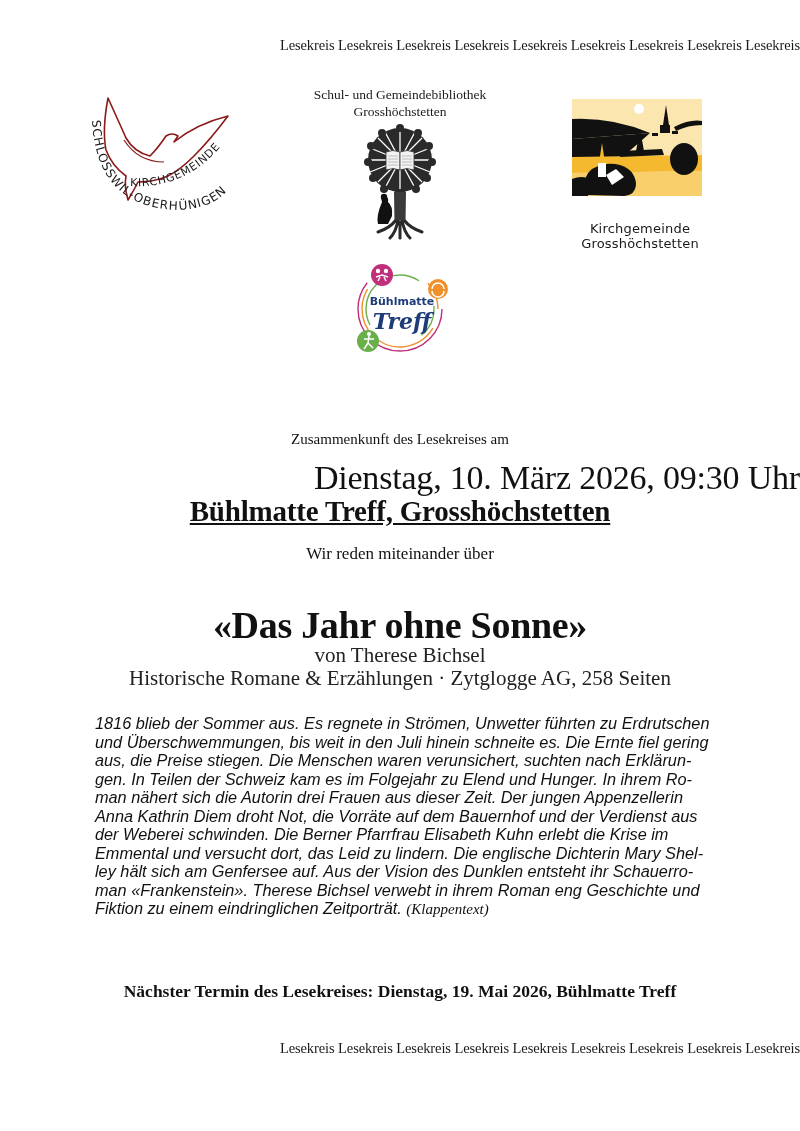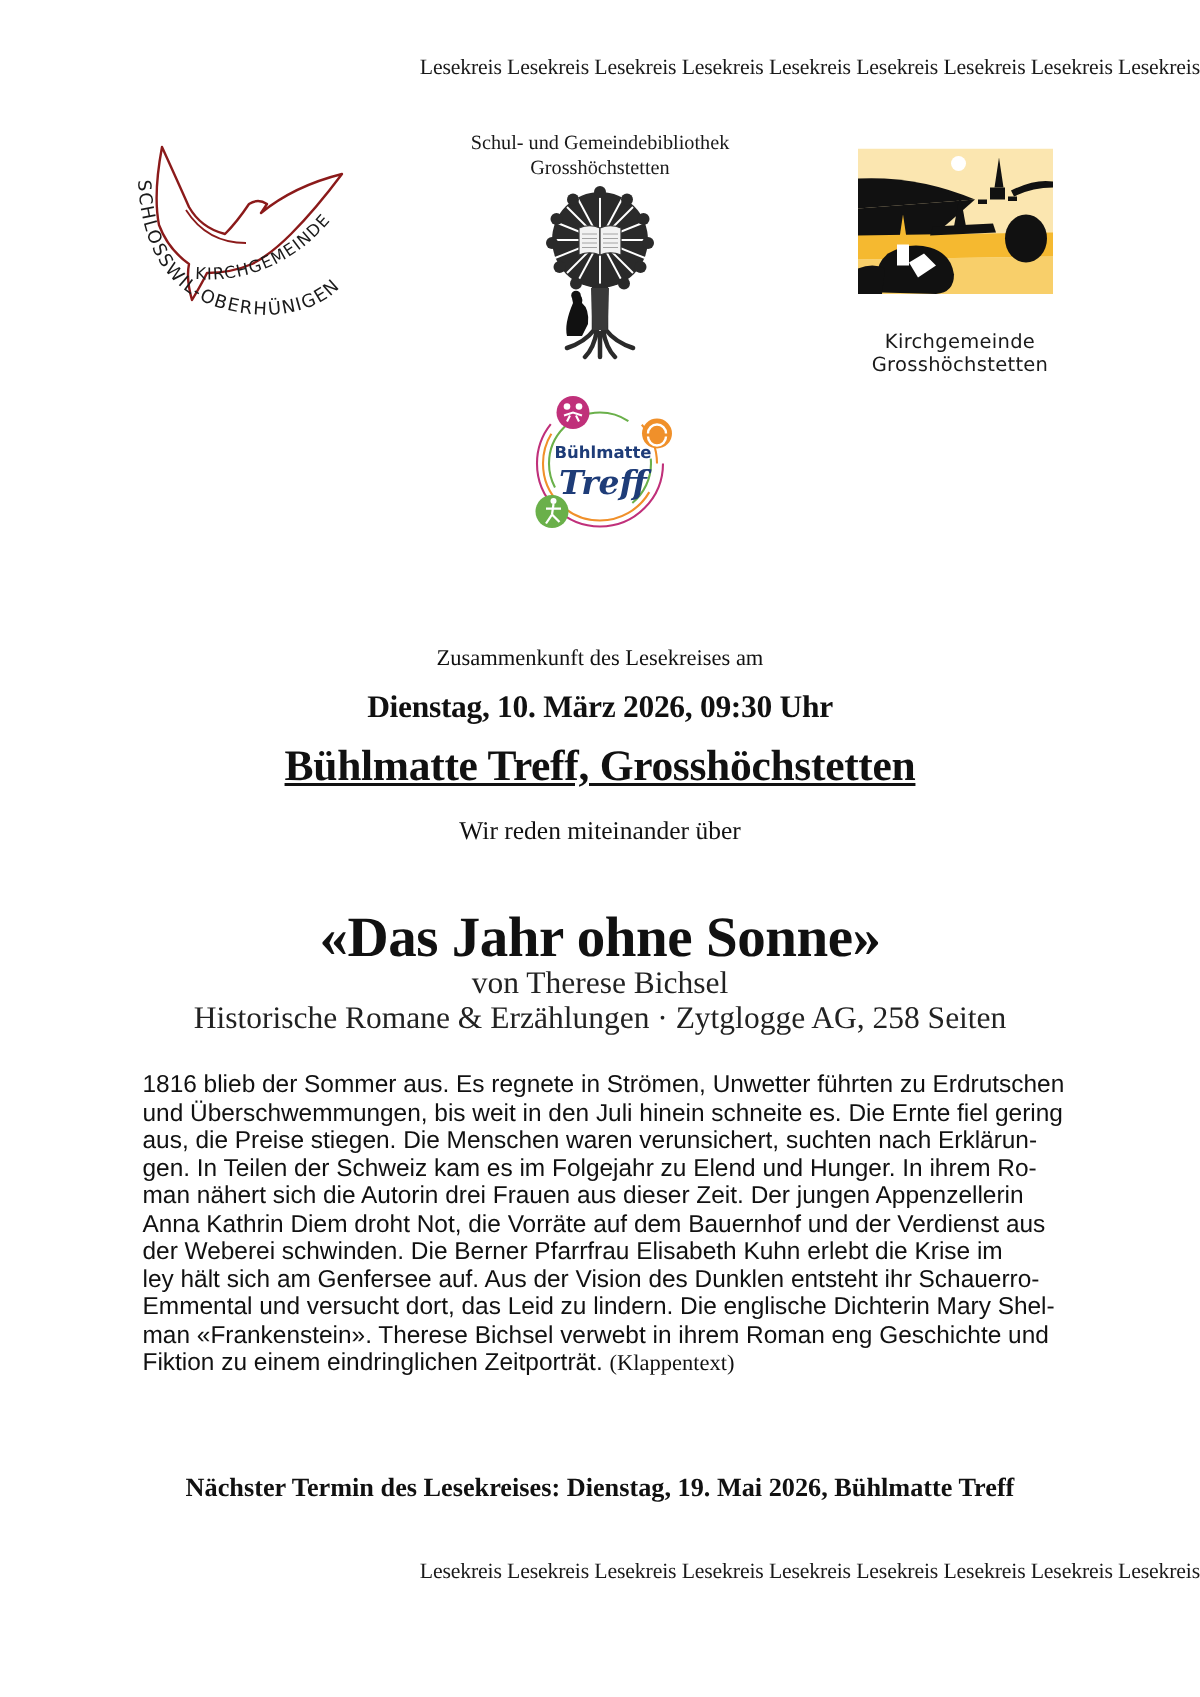--- a/index.html
+++ b/index.html
@@ -54,35 +54,35 @@
       margin-top: 21px;
     }
 
     
     #logo-treff { left: 348px; top: 255px; width: 104px; height: 104px; }
 
     .center-text {
       left: 0; width: 800px; text-align: center;
     }
     #intro-line { top: 431px; font-size: 15px; }
-    #event-date { top: 459px; font-size: 21px; font-weight: bold; letter-spacing: -0.2px; }
+    #event-date { top: 459px; font-size: 34px; font-weight: normal; letter-spacing: -0.2px; text-align: right; }
     #event-place { top: 495px; font-size: 29px; font-weight: bold; letter-spacing: -0.2px; text-decoration: underline; }
     #talk-line { top: 544px; font-size: 17px; }
     #book-title { top: 588px; font-size: 38px; font-weight: bold; letter-spacing: -0.3px; margin-top: 15px; }
     #book-author { top: 643px; font-size: 21px; color: #222; }
     #book-meta { top: 666px; font-size: 21px; color: #222; }
 
     #blurb {
       left: 95px; top: 714px; width: 615px;
       font-family: "Liberation Sans", sans-serif;
       font-size: 16.3px;
       line-height: 18.5px;
       color: #111;
     }
-    #blurb .line { display: block; white-space: nowrap; }
+    #blurb .line { display: block; white-space: nowrap; font-style: italic; }
     #blurb .src {
       font-family: "Liberation Serif", serif;
       font-size: 15px;
     }
 
     #next-date {
       top: 981px; font-size: 17.5px; font-weight: bold;
     }
   </style>
 </head>
@@ -217,21 +217,21 @@
 <div id="book-meta" class="abs center-text">Historische Romane &amp; Erzählungen · Zytglogge AG, 258 Seiten</div>
 
 <div id="blurb" class="abs">
   <span class="line">1816 blieb der Sommer aus. Es regnete in Strömen, Unwetter führten zu Erdrutschen</span>
   <span class="line">und Überschwemmungen, bis weit in den Juli hinein schneite es. Die Ernte fiel gering</span>
   <span class="line">aus, die Preise stiegen. Die Menschen waren verunsichert, suchten nach Erklärun-</span>
   <span class="line">gen. In Teilen der Schweiz kam es im Folgejahr zu Elend und Hunger. In ihrem Ro-</span>
   <span class="line">man nähert sich die Autorin drei Frauen aus dieser Zeit. Der jungen Appenzellerin</span>
   <span class="line">Anna Kathrin Diem droht Not, die Vorräte auf dem Bauernhof und der Verdienst aus</span>
   <span class="line">der Weberei schwinden. Die Berner Pfarrfrau Elisabeth Kuhn erlebt die Krise im</span>
+  <span class="line">Emmental und versucht dort, das Leid zu lindern. Die englische Dichterin Mary Shel-</span>
   <span class="line">ley hält sich am Genfersee auf. Aus der Vision des Dunklen entsteht ihr Schauerro-</span>
-  <span class="line">Emmental und versucht dort, das Leid zu lindern. Die englische Dichterin Mary Shel-</span>
   <span class="line">man «Frankenstein». Therese Bichsel verwebt in ihrem Roman eng Geschichte und</span>
   <span class="line"><span>Fiktion zu einem eindringlichen Zeitporträt.</span> <span class="src">(Klappentext)</span></span>
 </div>
 
 <div id="next-date" class="abs center-text">Nächster Termin des Lesekreises: Dienstag, 19. Mai 2026, Bühlmatte Treff</div>
 
 <div id="bottom-repeat" class="abs repeat-line">Lesekreis Lesekreis Lesekreis Lesekreis Lesekreis Lesekreis Lesekreis Lesekreis Lesekreis</div>
 
 </body></html>

